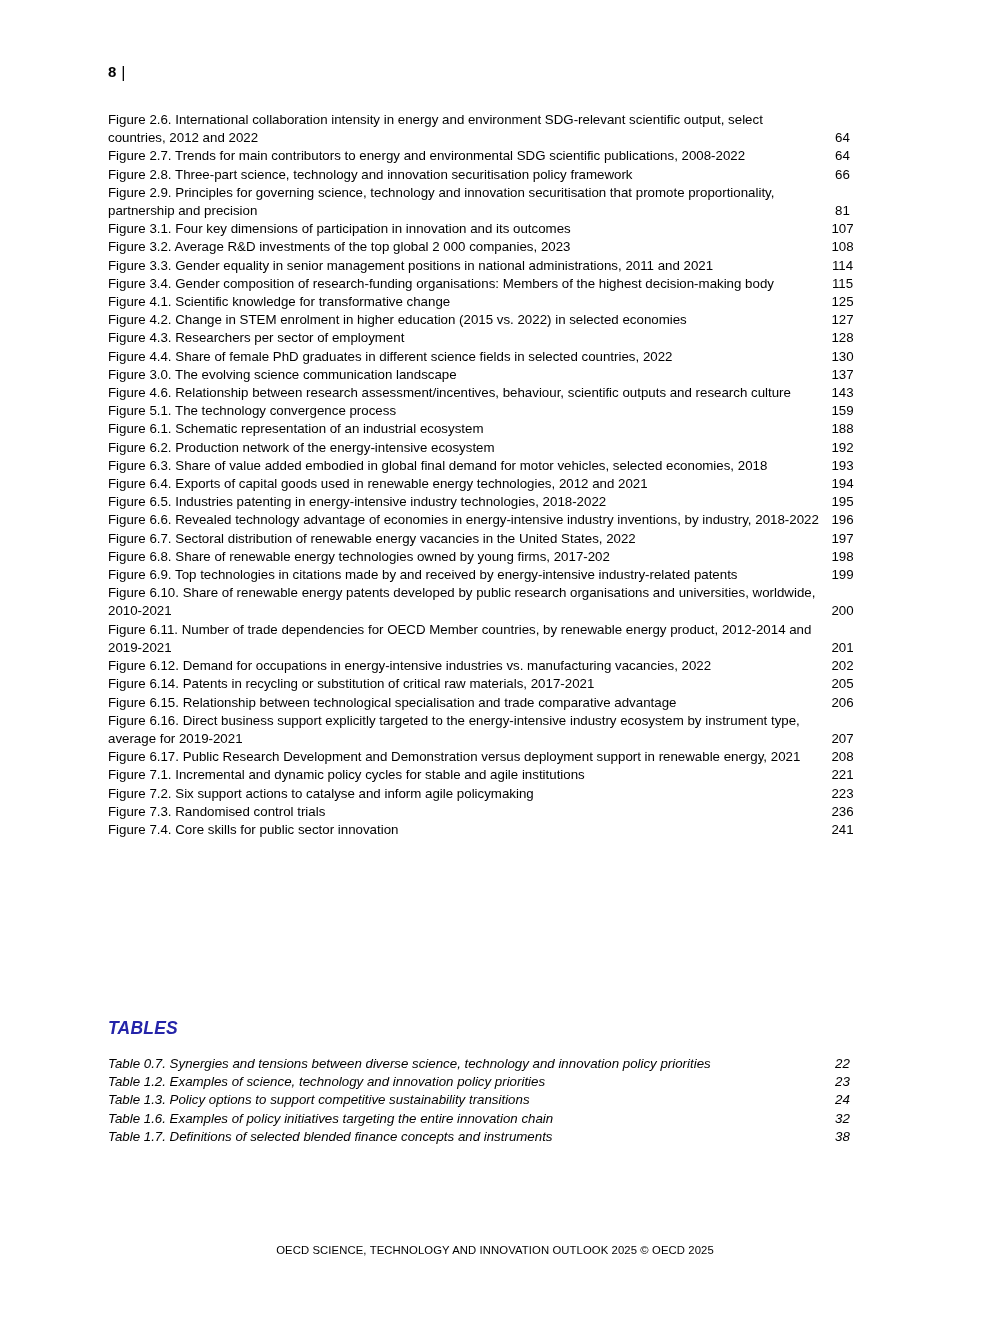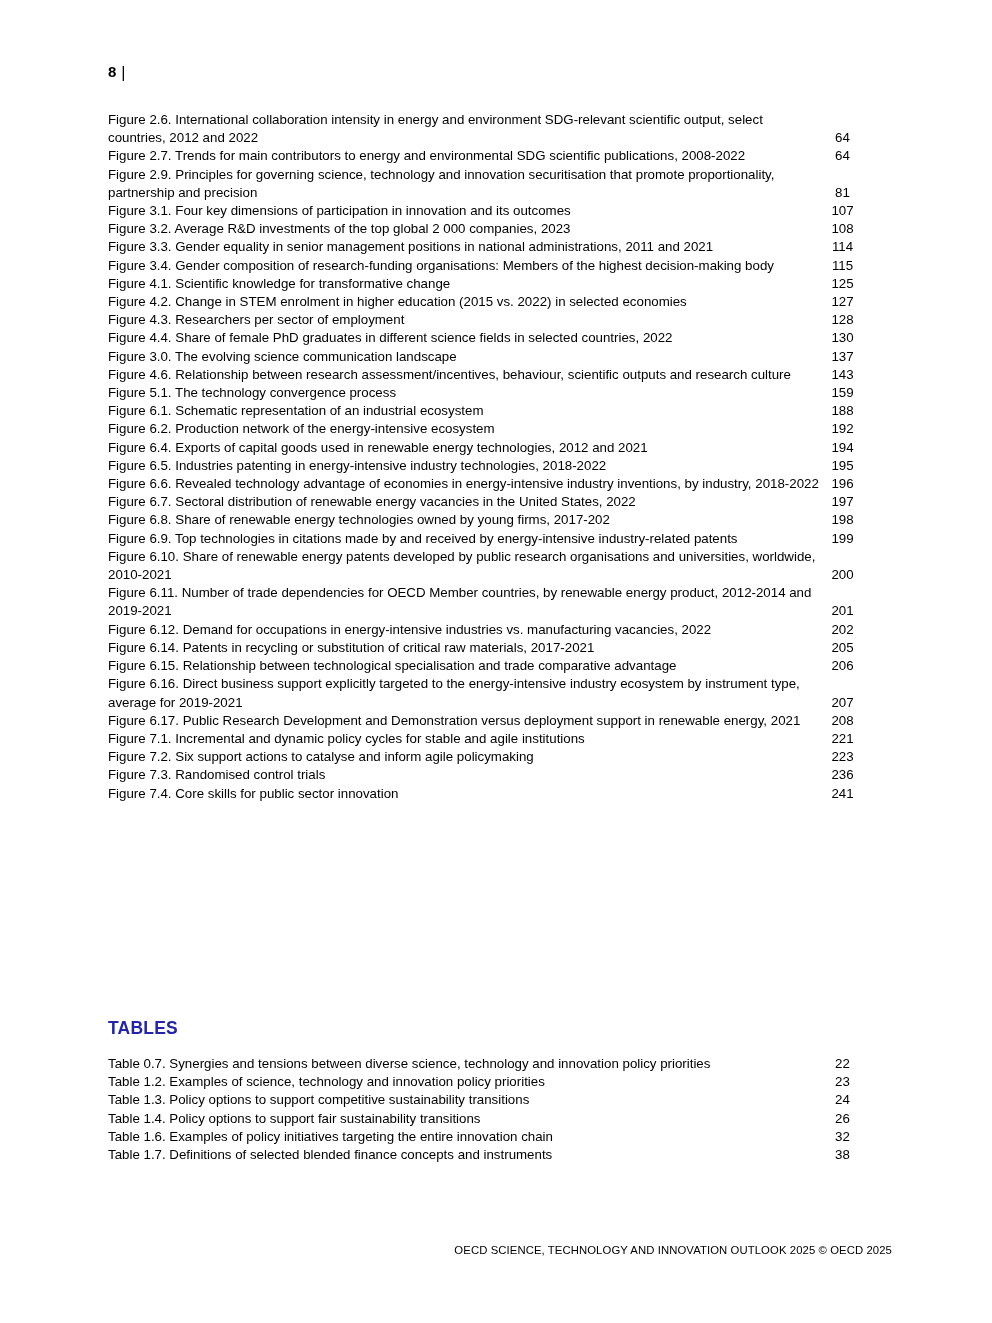--- a/index.html
+++ b/index.html
@@ -35,20 +35,21 @@
     position: absolute;
     top: 111px;
     left: 108px;
     right: 127px;
   }
   .tables-block {
     position: absolute;
     top: 1018px;
     left: 108px;
     right: 127px;
+    font-style: italic;
   }
   .section-heading {
     color: #2424a9;
     font-size: 17.5px;
     font-weight: bold;
     letter-spacing: 0.2px;
     margin: 0 0 16px 0;
   }
   .toc-list {
     font-size: 13.3px;
@@ -63,22 +64,22 @@
   .entry .num {
     flex: 0 0 45px;
     text-align: center;
     align-self: flex-end;
     white-space: nowrap;
   }
   .page-footer {
     position: absolute;
     top: 1243px;
     left: 108px;
-    right: 100px;
-    text-align: right;
+    right: 110px;
+    text-align: center;
     font-size: 11.3px;
     line-height: 14px;
     letter-spacing: 0.1px;
   }
 </style>
 </head>
 <body>
 
 <div class="page-header">
   <span class="num">8</span><span class="bar">|</span>
@@ -89,20 +90,24 @@
     <div class="entry">
       <span class="txt">Figure 2.6. International collaboration intensity in energy and environment SDG-relevant scientific output, select countries, 2012 and 2022</span>
       <span class="num">64</span>
     </div>
 
     <div class="entry">
       <span class="txt">Figure 2.7. Trends for main contributors to energy and environmental SDG scientific publications, 2008-2022</span>
       <span class="num">64</span>
     </div>
 
+    <div class="entry">
+      <span class="txt">Figure 2.8. Three-part science, technology and innovation securitisation policy framework</span>
+      <span class="num">66</span>
+    </div>
 
     <div class="entry">
       <span class="txt">Figure 2.9. Principles for governing science, technology and innovation securitisation that promote proportionality, partnership and precision</span>
       <span class="num">81</span>
     </div>
 
     <div class="entry">
       <span class="txt">Figure 3.1. Four key dimensions of participation in innovation and its outcomes</span>
       <span class="num">107</span>
     </div>
@@ -160,20 +165,24 @@
     <div class="entry">
       <span class="txt">Figure 6.1. Schematic representation of an industrial ecosystem</span>
       <span class="num">188</span>
     </div>
 
     <div class="entry">
       <span class="txt">Figure 6.2. Production network of the energy-intensive ecosystem</span>
       <span class="num">192</span>
     </div>
 
+    <div class="entry">
+      <span class="txt">Figure 6.3. Share of value added embodied in global final demand for motor vehicles, selected economies, 2018</span>
+      <span class="num">193</span>
+    </div>
 
     <div class="entry">
       <span class="txt">Figure 6.4. Exports of capital goods used in renewable energy technologies, 2012 and 2021</span>
       <span class="num">194</span>
     </div>
 
     <div class="entry">
       <span class="txt">Figure 6.5. Industries patenting in energy-intensive industry technologies, 2018-2022</span>
       <span class="num">195</span>
     </div>
@@ -267,24 +276,20 @@
       <div class="entry">
         <span class="txt">Table 1.2. Examples of science, technology and innovation policy priorities</span>
         <span class="num">23</span>
       </div>
 
       <div class="entry">
         <span class="txt">Table 1.3. Policy options to support competitive sustainability transitions</span>
         <span class="num">24</span>
       </div>
 
-      <div class="entry">
-        <span class="txt">Table 1.4. Policy options to support fair sustainability transitions</span>
-        <span class="num">26</span>
-      </div>
 
 
       <div class="entry">
         <span class="txt">Table 1.6. Examples of policy initiatives targeting the entire innovation chain</span>
         <span class="num">32</span>
       </div>
 
       <div class="entry">
         <span class="txt">Table 1.7. Definitions of selected blended finance concepts and instruments</span>
         <span class="num">38</span>

